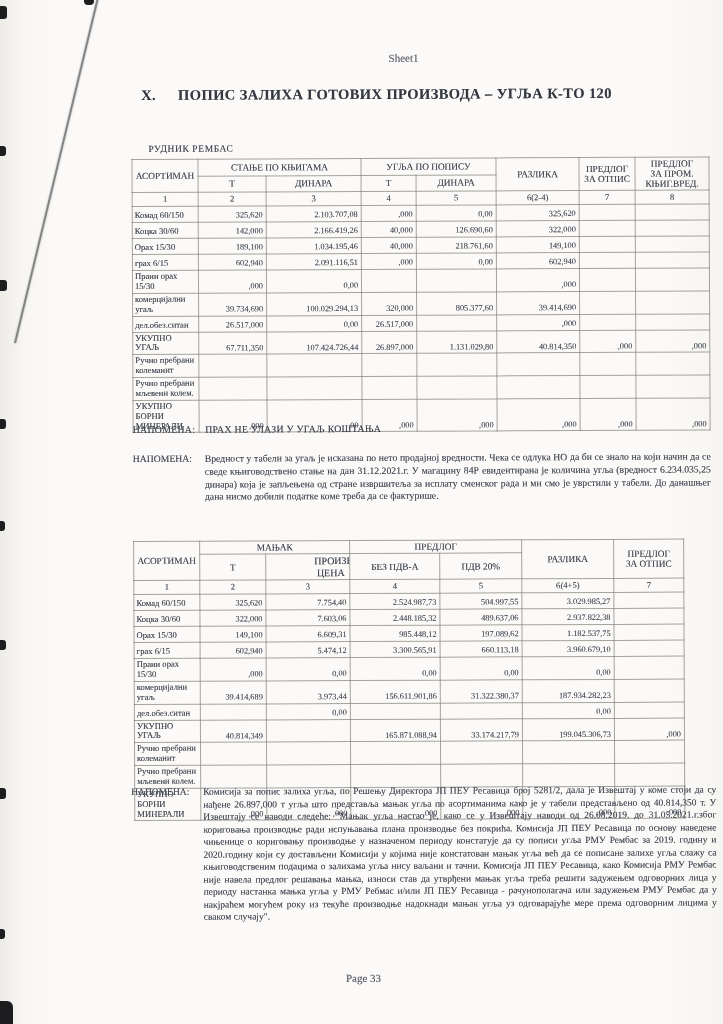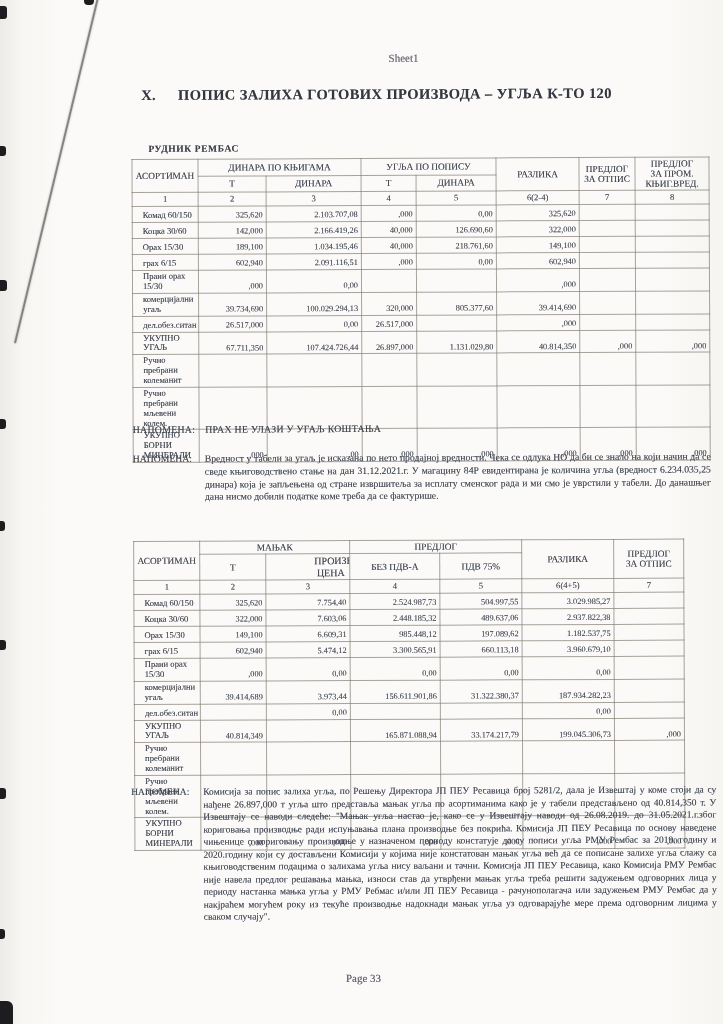--- a/index.html
+++ b/index.html
@@ -9,29 +9,29 @@
     background:linear-gradient(90deg,#edebe7 0px,#f7f6f3 22px,#fbfaf8 60px,#fbfaf8 660px,#f6f5f2 723px);
     font-family:"Liberation Serif","DejaVu Serif",serif;
     color:#454a55;
     overflow:hidden;
     text-shadow:0 0 0.6px rgba(70,75,92,.5);
   }
   .tilt{position:absolute;inset:0;transform:rotate(-0.25deg);}
   .sheet-label{position:absolute;top:52px;left:0;width:100%;text-align:center;font-size:11px;color:#6a6f78;padding-left:88px;box-sizing:border-box;}
   .doc-title{position:absolute;top:86px;left:143px;font-size:14.5px;font-weight:bold;color:#33373f;letter-spacing:.4px;}
   .doc-title .num{margin-right:22px;}
-  .mine-label{position:absolute;top:143px;left:150px;font-size:9.5px;font-weight:bold;letter-spacing:.6px;color:#3c414b;}
+  .mine-label{position:absolute;top:143px;left:150px;font-size:9.5px;font-weight:normal;letter-spacing:.6px;color:#3c414b;}
   table{border-collapse:collapse;table-layout:fixed;}
   .t1{position:absolute;top:158px;left:133px;width:577px;}
   .t2{position:absolute;top:540px;left:133px;width:550px;}
   th,td{border:1px solid rgba(115,110,100,.62);font-weight:normal;overflow:hidden;}
   th{font-size:9.3px;text-align:center;vertical-align:middle;padding:1px 2px;white-space:pre-line;color:#3e434d;}
   th.small{font-size:10px;line-height:1.15;padding-left:48px;}
   td{font-size:8.3px;vertical-align:bottom;padding:1px 3px;height:13px;line-height:1.15;}
-  td.lbl{text-align:left;padding-left:10px;font-size:8.6px;color:#3e434d;}
+  td.lbl{text-align:left;padding-left:2px;font-size:8.6px;color:#3e434d;}
   td.num{text-align:right;color:#484d58;}
   tr.numrow td{height:11px;text-align:center;font-size:8.6px;vertical-align:middle;}
   .note-inline{position:absolute;top:423px;left:133px;font-size:9.8px;letter-spacing:.3px;color:#3c414b;}
   .note-inline .nlabel{margin-right:10px;}
   .note-block{position:absolute;display:flex;font-size:9.7px;line-height:1.32;color:#414651;}
   .note-block .nlabel{flex:0 0 72px;white-space:nowrap;}
   .note-block .ntext{flex:1;text-align:justify;}
   .note1{top:452px;left:133px;width:578px;}
   .note2{top:785px;left:130px;width:585px;font-size:9.5px;}
   .page-footer{position:absolute;top:972px;left:0;width:100%;text-align:center;font-size:11px;color:#595f6a;}
@@ -83,21 +83,21 @@
           <col style="width:95px">
           <col style="width:55px">
         <col style="width:80px">
           <col style="width:83px">
           <col style="width:56px">
           <col style="width:74px">
       </colgroup>
       <thead>
         <tr>
           <th rowspan="2">АСОРТИМАН</th>
-          <th colspan="2">ДИНАРА ПО КЊИГАМА</th>
+          <th colspan="2">СТАЊЕ ПО КЊИГАМА</th>
           <th colspan="2">УГЉА ПО ПОПИСУ</th>
           <th rowspan="2">РАЗЛИКА</th>
           <th rowspan="2">ПРЕДЛОГ
 ЗА ОТПИС</th>
           <th rowspan="2">ПРЕДЛОГ
 ЗА ПРОМ.
 КЊИГ.ВРЕД.</th>
         </tr>
         <tr>
           <th>Т</th>
@@ -256,21 +256,21 @@
           <th colspan="2">ПРЕДЛОГ</th>
           <th rowspan="2">РАЗЛИКА</th>
           <th rowspan="2">ПРЕДЛОГ
 ЗА ОТПИС</th>
         </tr>
         <tr>
           <th>Т</th>
           <th class="small">ПРОИЗВОЂАЧКА
 ЦЕНА</th>
           <th>БЕЗ ПДВ-А</th>
-          <th>ПДВ 75%</th>
+          <th>ПДВ 20%</th>
         </tr>
         <tr class="numrow">
           <td>1</td>
           <td>2</td>
           <td>3</td>
           <td>4</td>
           <td>5</td>
           <td>6(4+5)</td>
           <td>7</td>
         </tr>

